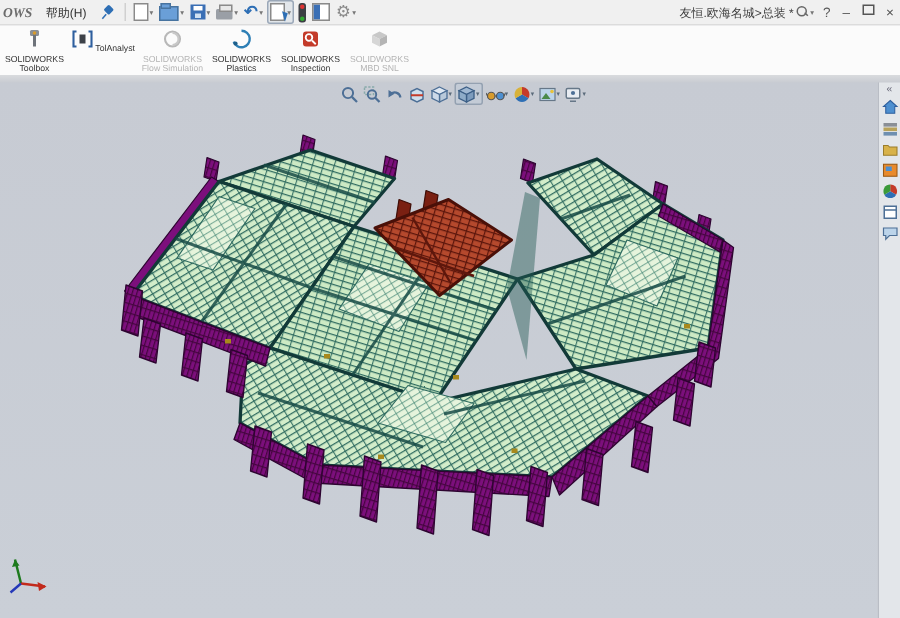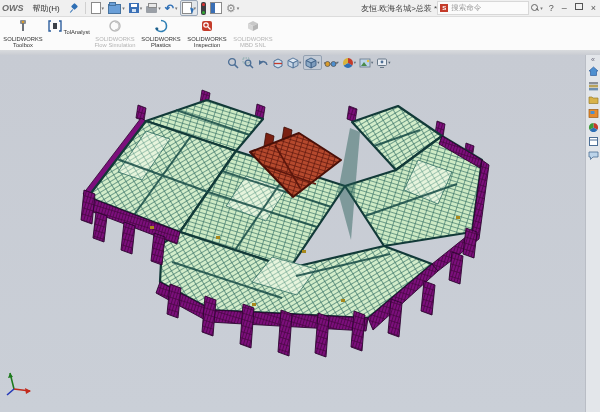--- a/index.html
+++ b/index.html
@@ -2,21 +2,21 @@
 <html><head>
 <meta charset="utf-8">
 <style>
   html,body{margin:0;padding:0;}
   body{width:600px;height:412px;position:relative;overflow:hidden;
        font-family:"Liberation Sans",sans-serif;background:#c8ccd4;
        -webkit-font-smoothing:antialiased;}
   
   .titlebar{position:absolute;left:0;top:0;width:600px;height:16px;background:#f0f0f0;
             border-bottom:1px solid #dcdcdc;display:flex;align-items:center;font-size:8px;color:#444;z-index:10;}
-  .logo{font-weight:bold;font-style:italic;color:#6b6b6b;font-size:9px;padding:0 4px 0 2px;}
+  .logo{font-weight:bold;font-style:italic;color:#6b6b6b;font-size:9px;padding:0 4px 0 2px;font-family:Liberation Serif, serif;}
   .menuitem{padding:0 5px;color:#333;text-align:right;}
   .pin-icon{width:9px;height:9px;margin:0 4px;position:relative;}
   .pin-icon:before{content:"";position:absolute;left:3px;top:0;width:5px;height:5px;background:#2e6fb5;border-radius:1px;transform:rotate(45deg);}
   .pin-icon:after{content:"";position:absolute;left:2px;top:5px;width:1px;height:4px;background:#2e6fb5;transform:rotate(40deg);}
   .qt-sep{width:1px;height:12px;background:#d0d0d0;margin:0 3px;}
   .qbtn{display:flex;align-items:center;height:14px;padding:0 1px;margin:0 1px;}
   .qbtn .dd{font-size:5px;color:#777;margin-left:1px;}
   .pressed{border:1px solid #9aa7b8;background:#e2e6ea;border-radius:2px;}
   .ic-new{width:8px;height:10px;background:#fff;border:1px solid #8a8a8a;}
   .ic-open{width:11px;height:8px;background:#6a9fd8;border:1px solid #47739f;position:relative;margin-top:2px;}
@@ -229,24 +229,20 @@
   <span class="qbtn">
       <span class="ic-props"></span>
     </span>
   <span class="qbtn">
       <span class="ic-gear">⚙</span>
       <span class="dd">▾</span>
     </span>
 
   <span class="tb-title">友恒.欧海名城&gt;总装 *</span>
 
-  <span class="search-box">
-    <span class="sw-mini">S</span>
-    <span class="search-ph">搜索命令</span>
-  </span>
   <span class="qbtn">
       <span class="mag-icon"></span>
       <span class="dd">▾</span>
     </span>
   <span class="winbtn">?</span>
   <span class="winbtn">–</span>
   <span class="winbtn"><span class="restore-glyph"></span></span>
   <span class="winbtn">×</span>
 </div>
 

